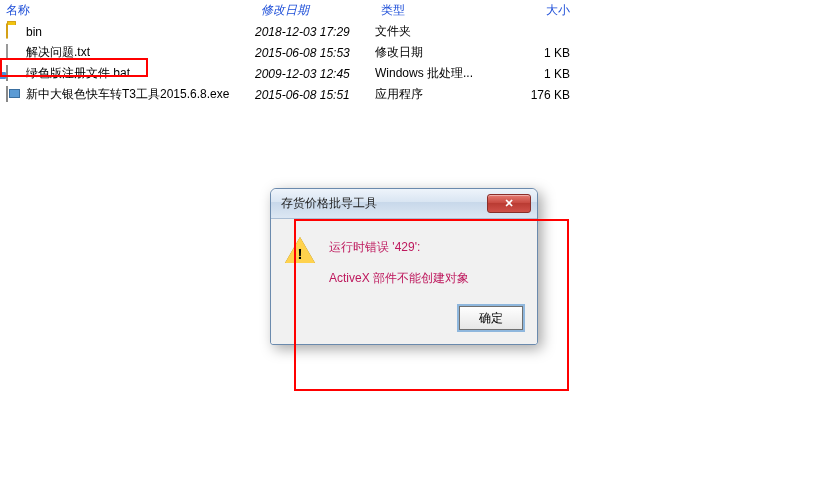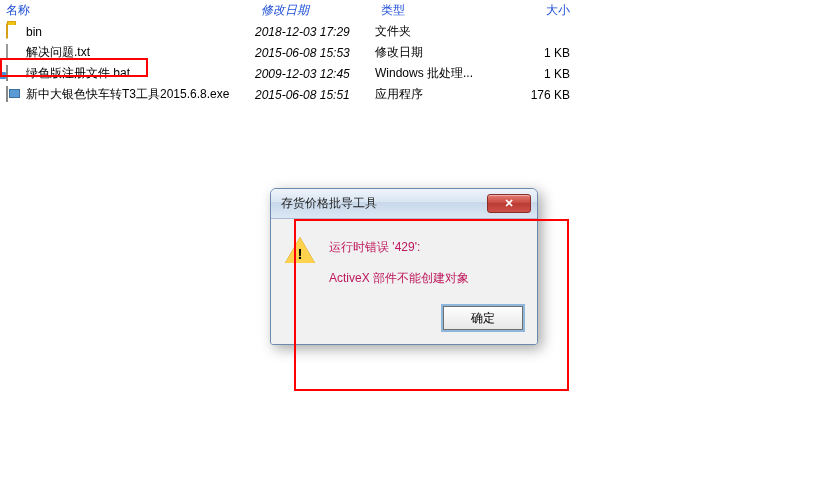--- a/index.html
+++ b/index.html
@@ -63,21 +63,21 @@
     .warn-wrap { width: 32px; flex-shrink:0; }
     .warn-icon { width: 30px; height: 28px; position: relative; }
     .warn-tri { width: 0; height: 0; border-left: 15px solid transparent; border-right: 15px solid transparent; border-bottom: 26px solid #ffd24d; position: absolute; top: 0; left: 0; filter: drop-shadow(0 0 0.5px #8a6d00); }
     .warn-mark { position:absolute; top:8px; left:0; width:30px; text-align:center; font-weight:bold; color:#000; font-size:15px; }
 
     .msg { color: #be185d; font-size: 12px; padding-top: 2px; }
     .msg p { margin-bottom: 14px; }
 
     .dialog-footer { padding: 0 14px 14px; display: flex; justify-content: flex-end; background:#f1f1f1; border-radius:0 0 3px 3px; }
     .ok-btn {
-      width: 80px; height: 24px;
+      width: 64px; height: 24px;
       background: linear-gradient(#fefefe,#e7e7e7);
       border: 1px solid #707070;
       box-shadow: 0 0 0 2px #8fb7dd;
       font-size: 12px; cursor: pointer;
     }
 
     
     .highlight-box2 { position: absolute; left: 294px; top: 219px; width: 275px; height: 172px; border: 2px solid #ff0000; pointer-events: none; }
   </style>
 </head>

